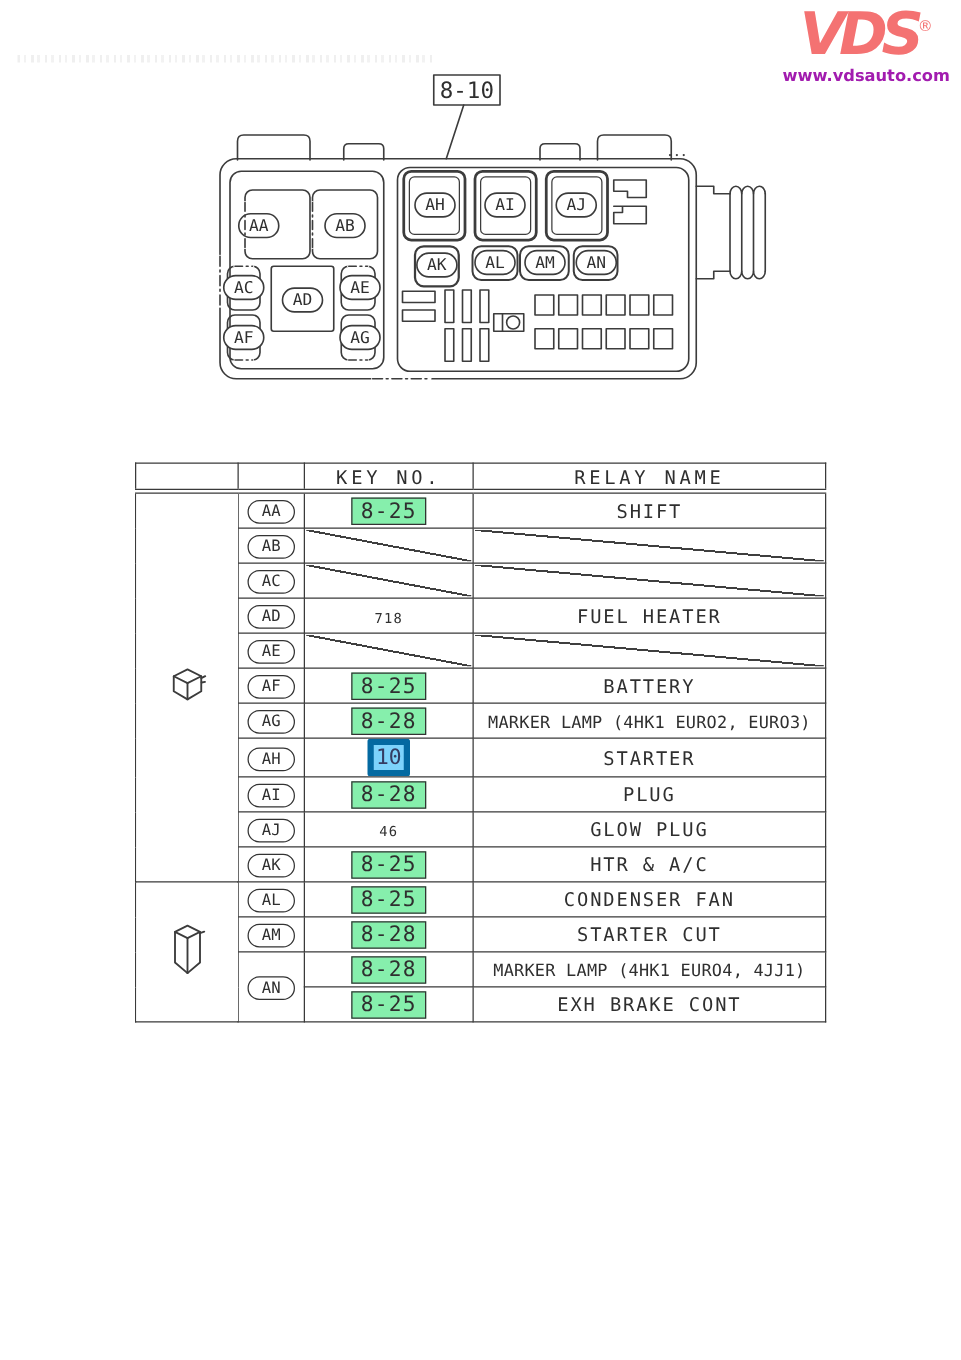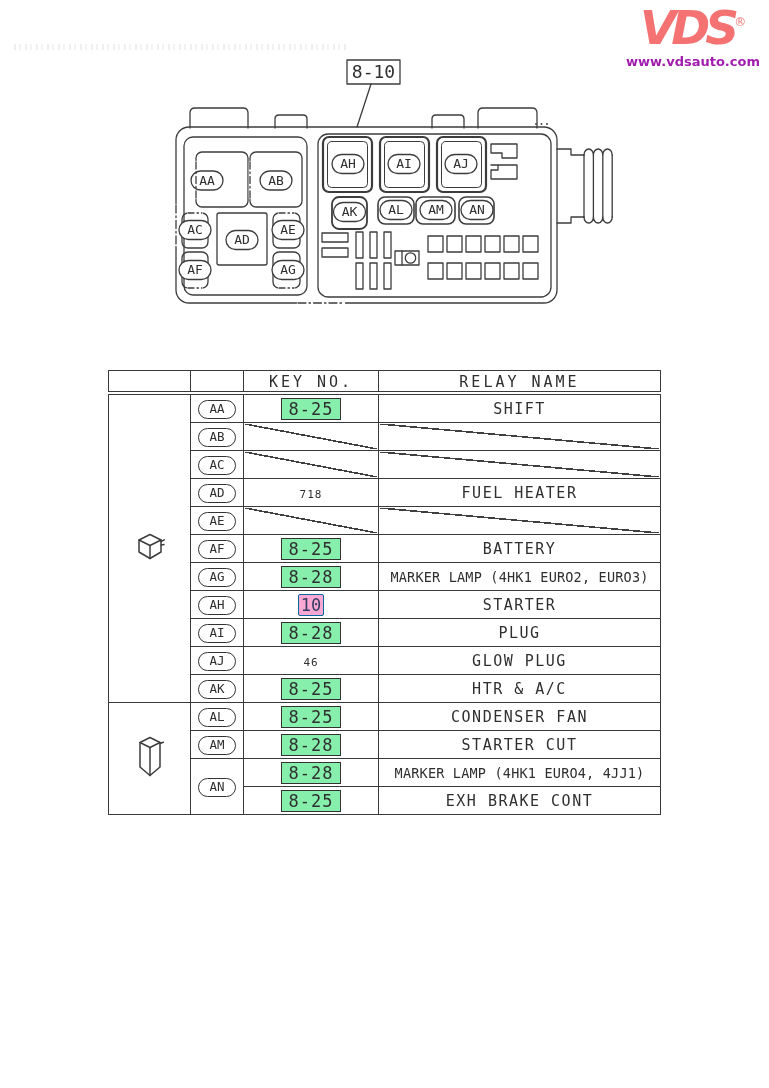--- a/index.html
+++ b/index.html
@@ -27,21 +27,21 @@
               table-layout:fixed;background:#fff;margin-top:24px;}
   .relay td{border:1.4px solid #3a3a3a;padding:0;margin:0;text-align:center;vertical-align:middle;
             position:relative;height:27px;overflow:hidden;}
   .relay tr.hdr td{height:20px;border-bottom:4px double #3a3a3a;}
   .hdr-label{font-size:15px;letter-spacing:3px;}
   .oval{display:inline-block;min-width:30px;padding:0 3px;border:1.4px solid #333;border-radius:10px;
         font-size:12.5px;line-height:16px;height:17px;background:#fff;}
   .key-plain{font-size:11px;letter-spacing:1px;}
   .key-box{display:inline-block;border:1.5px solid #333;padding:0 7px;font-size:17px;line-height:20px;
            letter-spacing:1px;background:#86efac;cursor:pointer;}
-  .key-hl{display:inline-block;background:#f9a8d4;border:1px solid #0369a1;border-radius:2px;
+  .key-hl{display:inline-block;background:#7dd3fc;border:5px solid #0369a1;border-radius:2px;
           padding:0 2px;font-size:17px;line-height:20px;color:#343c63;cursor:pointer;}
   .nm{font-size:15px;letter-spacing:1.5px;}
   .nm-long{font-size:13.5px;letter-spacing:0.2px;}
   .diag{position:absolute;left:1px;right:1px;top:1px;bottom:1px;
     background:linear-gradient(to top right,transparent calc(50% - 0.8px),#3f3f3f calc(50% - 0.8px),
                #3f3f3f calc(50% + 0.8px),transparent calc(50% + 0.8px));}
   .icon-cell{background:#fff;}
 </style>
 </head>
 <body>

